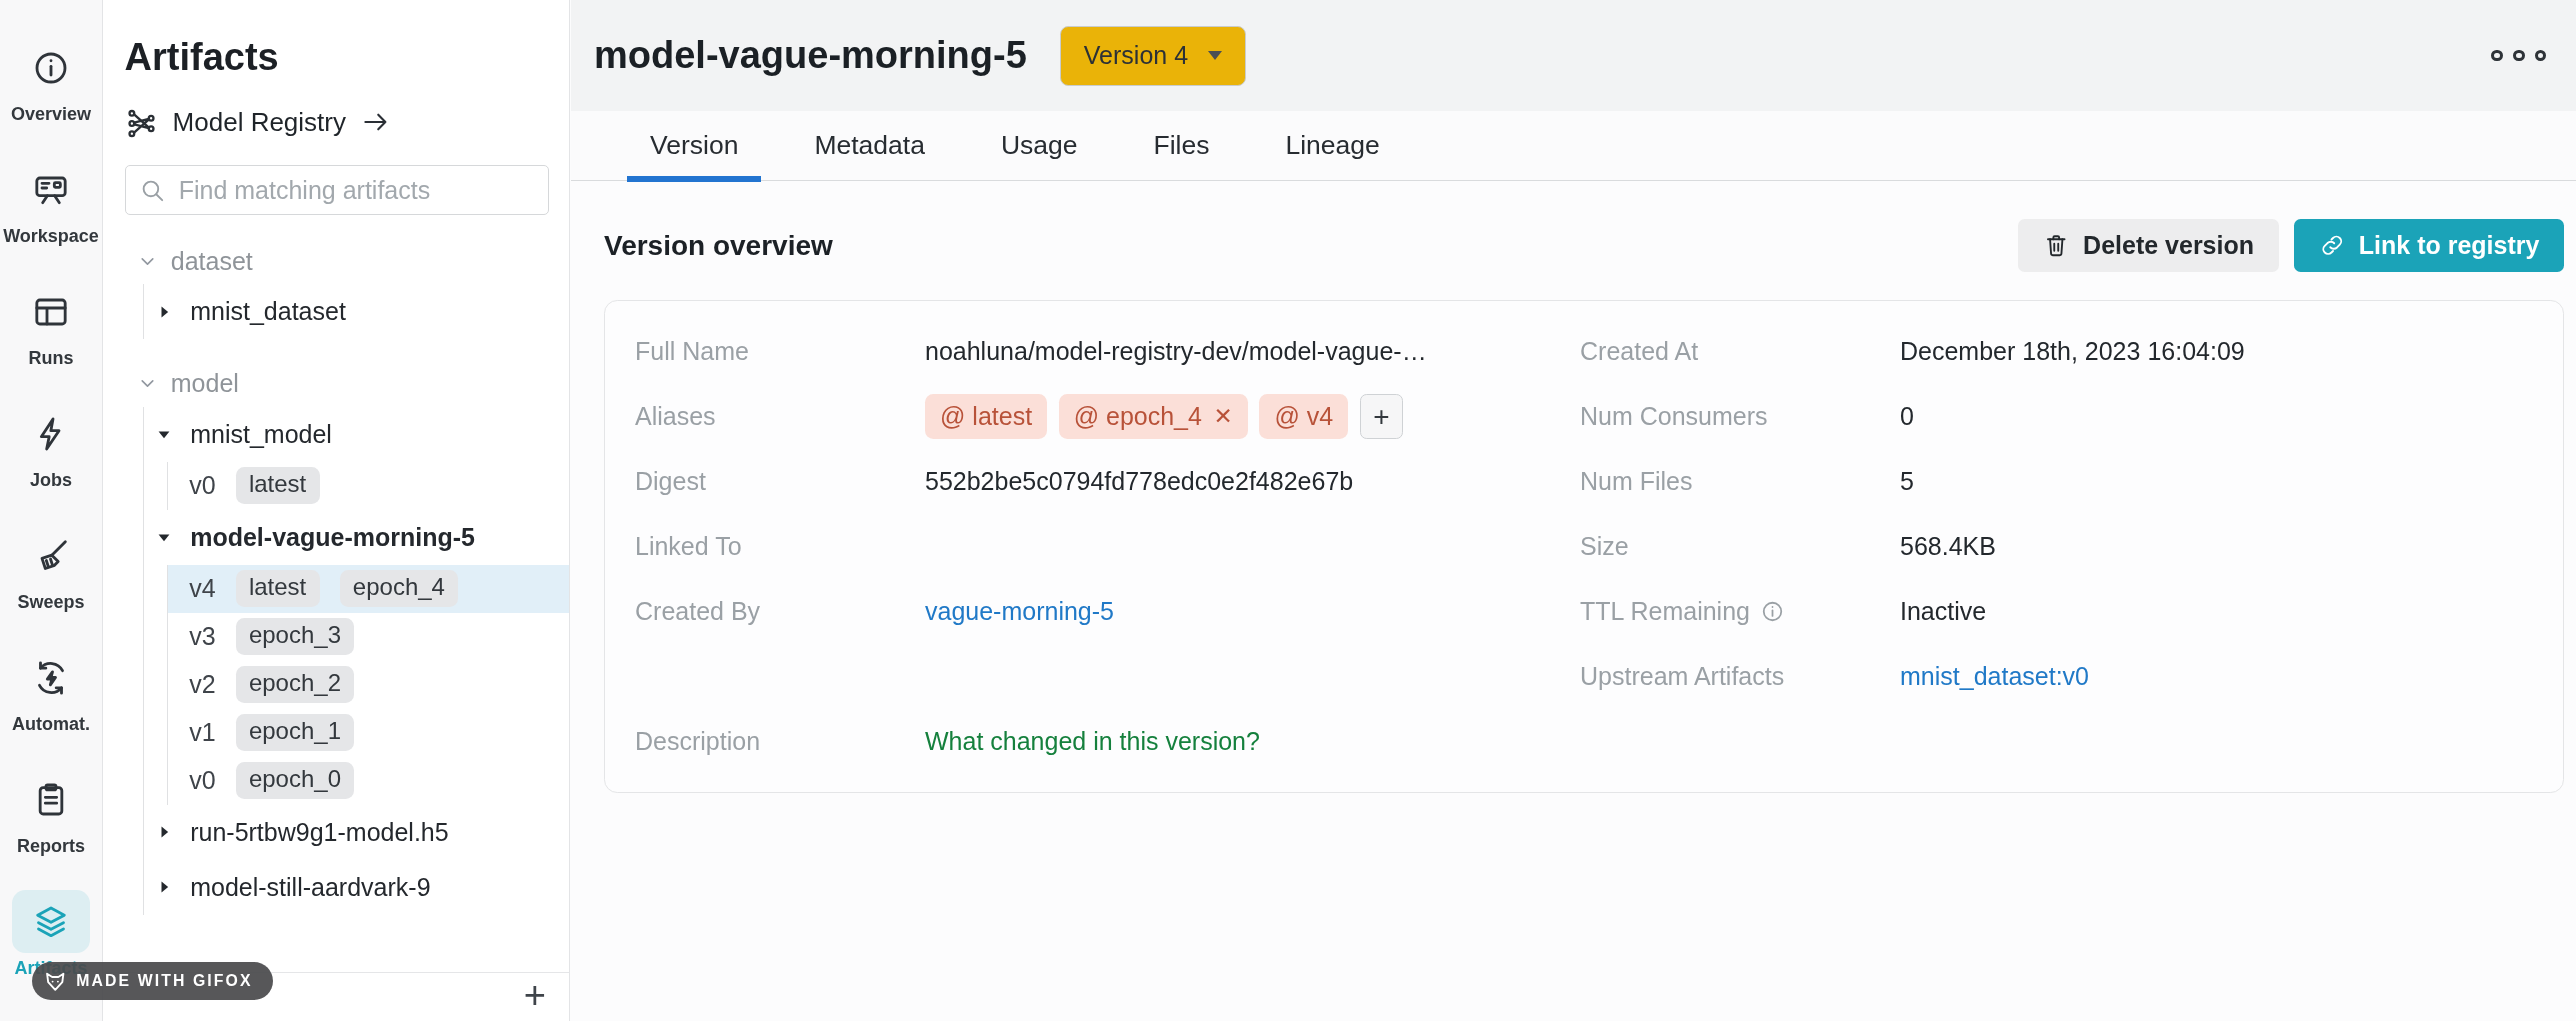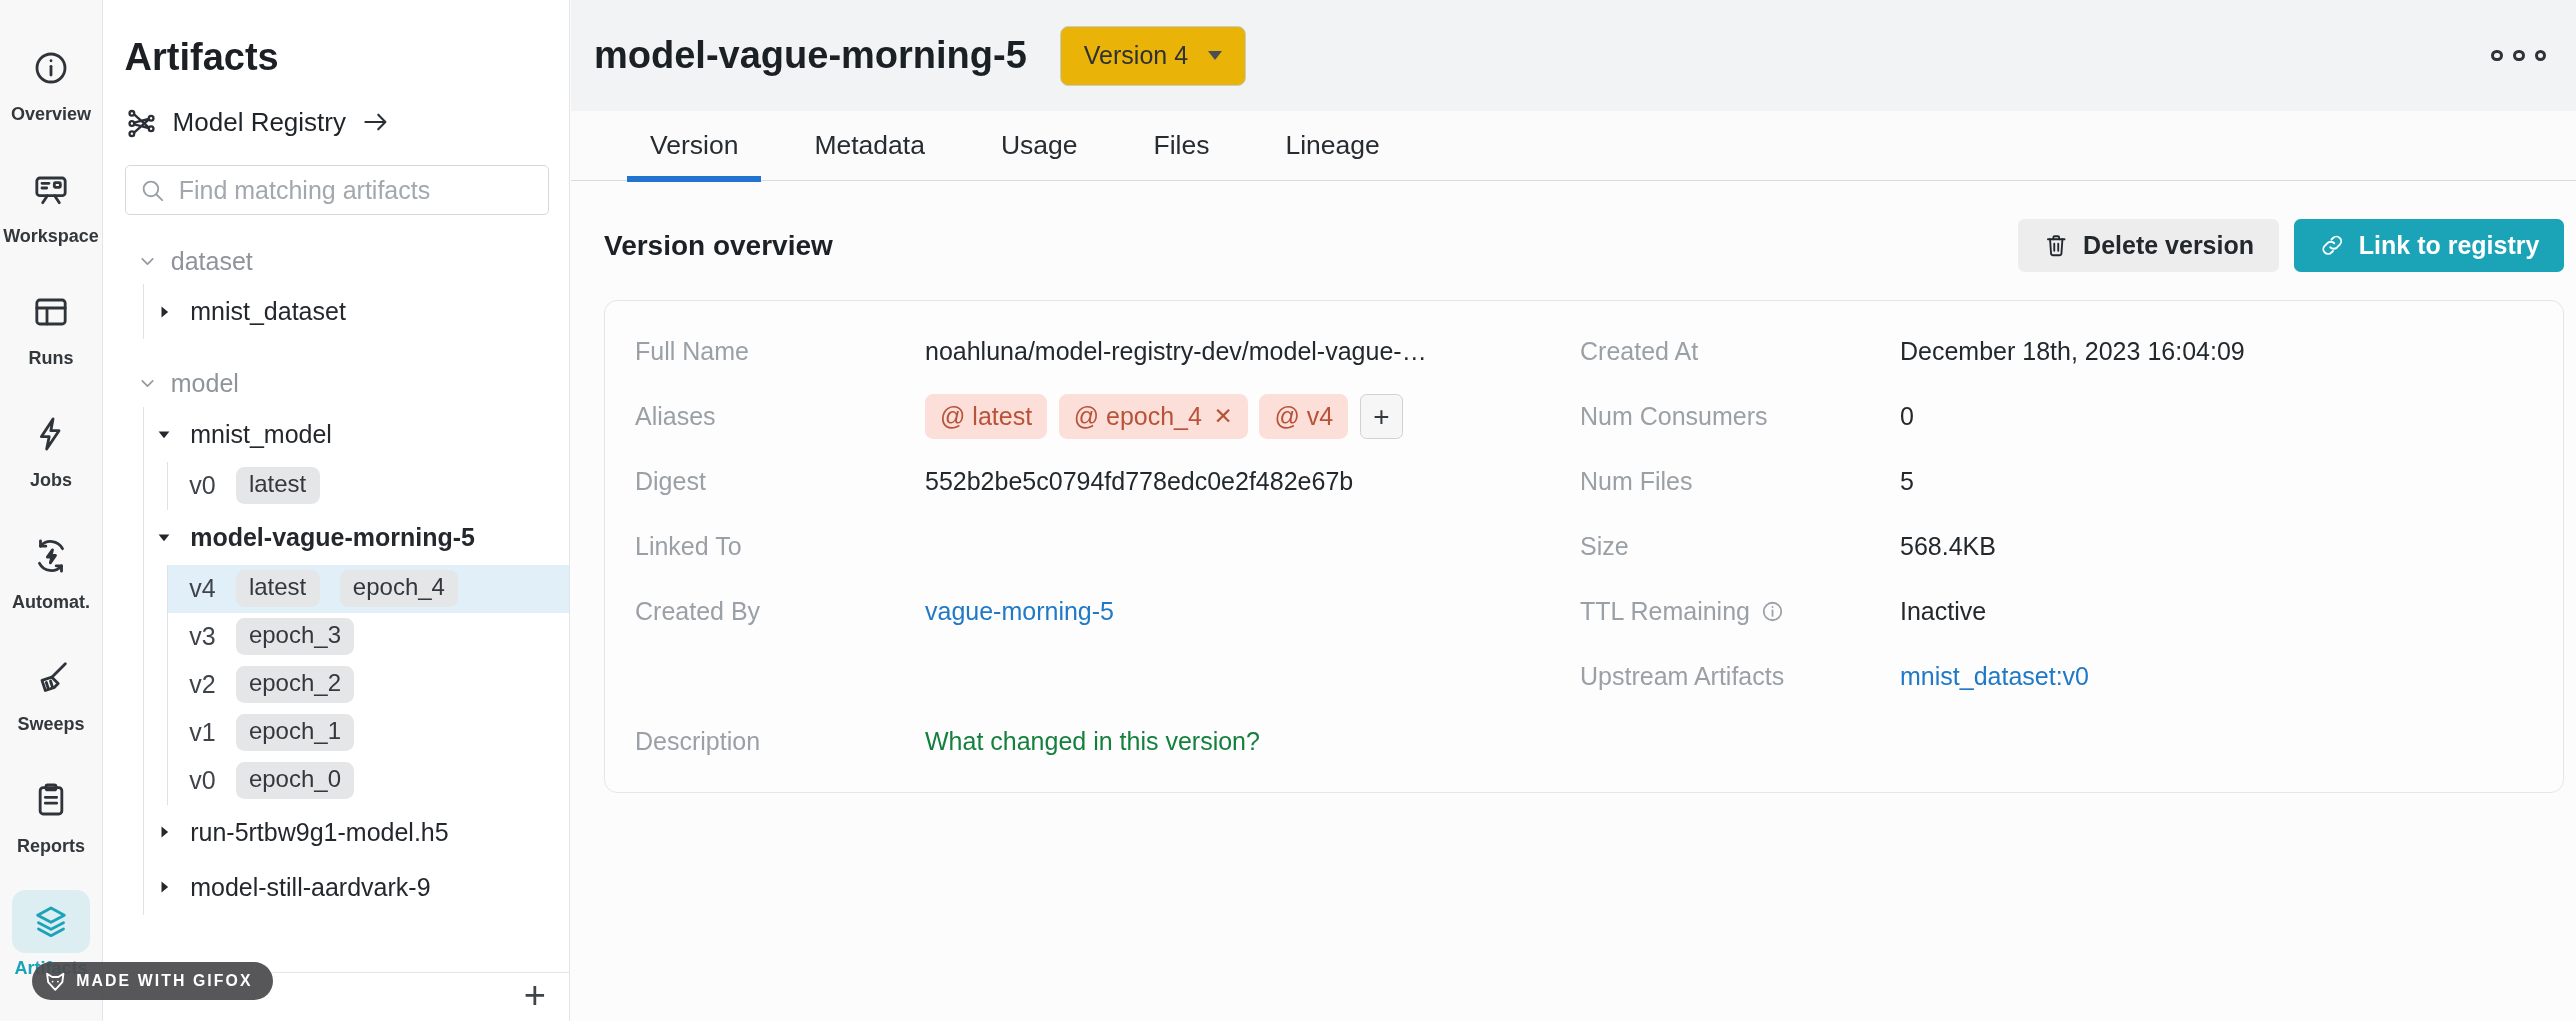--- a/index.html
+++ b/index.html
@@ -149,41 +149,41 @@
             <path d="M13.2 3 6.2 13.6h4.7l-1.5 7.4 7.4-11h-4.9L13.2 3z"></path>
           </svg>
         </span>
       </span>
       <span class="rail-label">Jobs</span>
     </div>
     <div class="rail-item">
       <span class="rail-icon">
         <span class="ic ">
           <svg viewBox="0 0 24 24" fill="none" stroke="currentColor" stroke-width="1.7" stroke-linecap="round" stroke-linejoin="round">
+            <path d="M20.6 3.4l-8.1 8.1"></path>
+            <path d="M12.5 11.5 6.6 13.4l2 6.1 5.5-1.9 2.2-2.3-3.8-3.8z"></path>
+            <path d="M9.2 14.7l1.1 3.4M11.7 13.8l1.1 3.4"></path>
+          </svg>
+        </span>
+      </span>
+      <span class="rail-label">Sweeps</span>
+    </div>
+    <div class="rail-item">
+      <span class="rail-icon">
+        <span class="ic ">
+          <svg viewBox="0 0 24 24" fill="none" stroke="currentColor" stroke-width="1.7" stroke-linecap="round" stroke-linejoin="round">
             <path d="M18.9 7.6A8 8 0 0 0 5.7 6.1"></path>
             <path d="M5.7 2.9v3.2h3.2"></path>
             <path d="M5.1 16.4A8 8 0 0 0 18.3 17.9"></path>
             <path d="M18.3 21.1v-3.2h-3.2"></path>
             <path d="M12.9 8.3l-3.1 4.4h2.7l-.9 3.4 3.1-4.4H12l.9-3.4z"></path>
           </svg>
         </span>
       </span>
       <span class="rail-label">Automat.</span>
-    </div>
-    <div class="rail-item">
-      <span class="rail-icon">
-        <span class="ic ">
-          <svg viewBox="0 0 24 24" fill="none" stroke="currentColor" stroke-width="1.7" stroke-linecap="round" stroke-linejoin="round">
-            <path d="M20.6 3.4l-8.1 8.1"></path>
-            <path d="M12.5 11.5 6.6 13.4l2 6.1 5.5-1.9 2.2-2.3-3.8-3.8z"></path>
-            <path d="M9.2 14.7l1.1 3.4M11.7 13.8l1.1 3.4"></path>
-          </svg>
-        </span>
-      </span>
-      <span class="rail-label">Sweeps</span>
     </div>
     <div class="rail-item">
       <span class="rail-icon">
         <span class="ic ">
           <svg viewBox="0 0 24 24" fill="none" stroke="currentColor" stroke-width="1.7" stroke-linecap="round" stroke-linejoin="round">
             <rect x="5.5" y="4.6" width="13" height="15.8" rx="1.8"></rect>
             <rect x="9" y="2.9" width="6" height="3" rx="1"></rect>
             <path d="M8.6 10.4h6.8M8.6 13.9h6.8"></path>
           </svg>
         </span>

